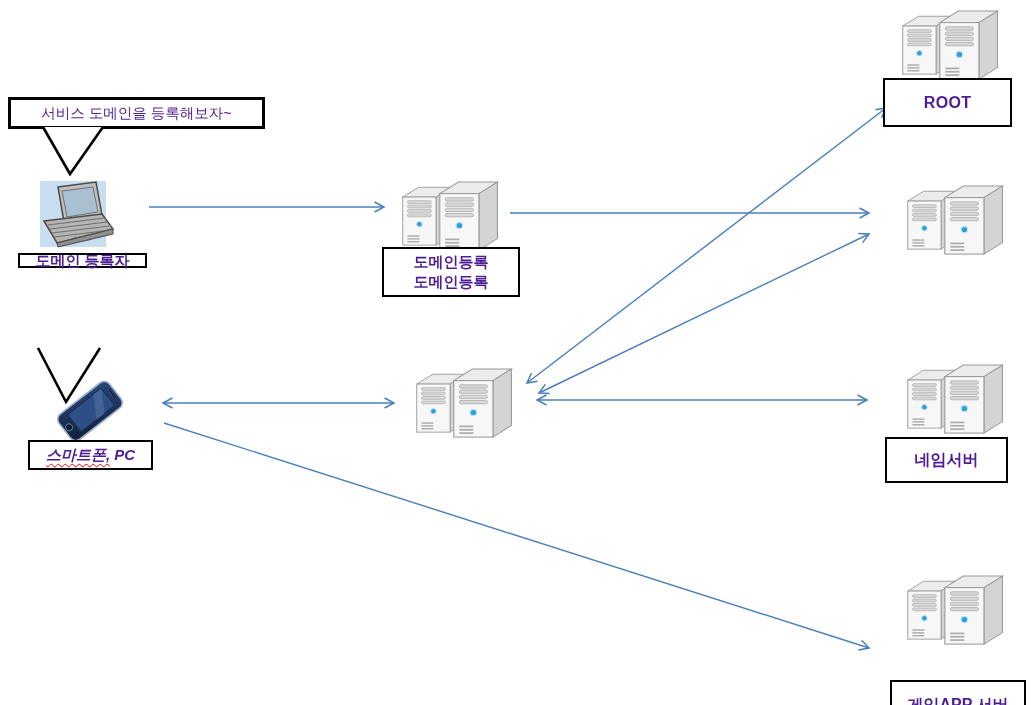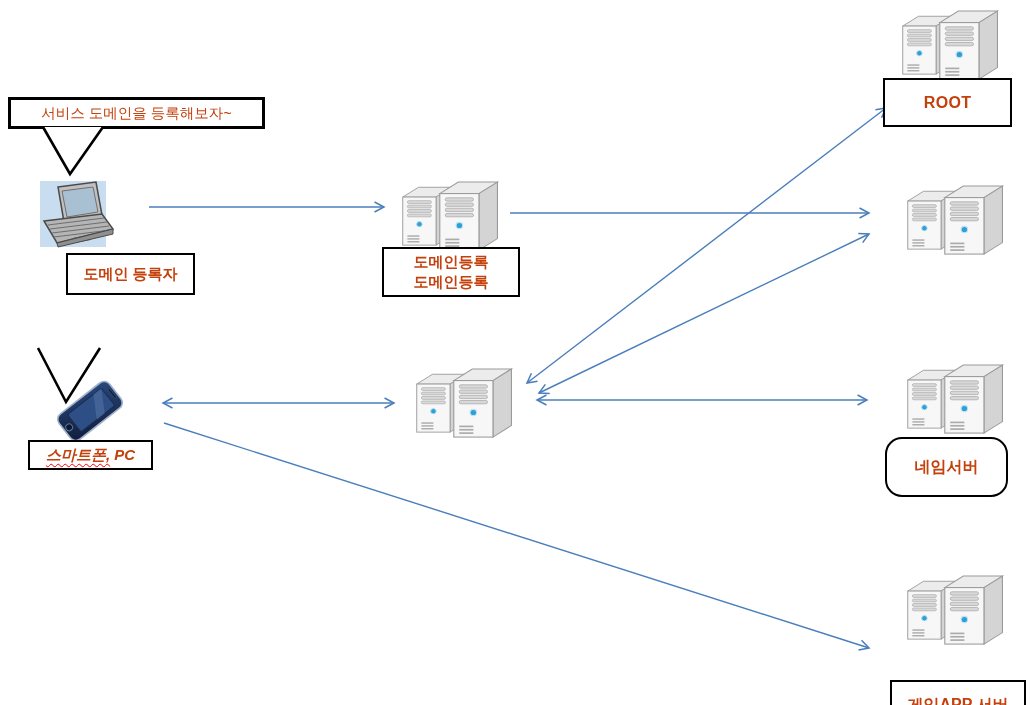--- a/index.html
+++ b/index.html
@@ -1,18 +1,18 @@
 <!DOCTYPE html>
 <html style="--arrow: #4a7ebb; --box-border: #000000; --box-fill: #ffffff; --laptop-bg: #c9ddf0; --laptop-screen: #a9bfd2; --phone-body-dark: #0f1c38; --phone-body-light: #2a4a80; --phone-screen: #2e4f86; --server-led: #2f9fd8; --spellcheck-underline: #ff0000;"><head>
 <meta charset="utf-8">
 <style>
   html,body{margin:0;padding:0;background:#ffffff;}
   #canvas{
     position:relative;width:1031px;height:705px;background:#ffffff;overflow:hidden;
-    font-family:"Liberation Sans","DejaVu Sans",sans-serif;color:#c2410c;
+    font-family:"Liberation Sans","DejaVu Sans",sans-serif;color:#4c1d95;
   }
   #arrow-layer{position:absolute;left:0;top:0;width:1031px;height:705px;z-index:1;}
   #arrow-layer line{stroke:var(--arrow,#4a7ebb);stroke-width:1.4;}
   #arrow-layer marker path{stroke:var(--arrow,#4a7ebb);fill:none;}
   .box{
     position:absolute;border:2px solid var(--box-border,#000);background:var(--box-fill,#fff);
     display:flex;flex-direction:column;align-items:center;justify-content:center;
     text-align:center;font-weight:bold;font-size:15px;line-height:20px;
     box-sizing:border-box;z-index:3;
   }
@@ -84,21 +84,21 @@
   <svg class="icon" style="left:36px;top:176px;" width="82" height="76" viewBox="0 0 82 76" xmlns="http://www.w3.org/2000/svg">
     <rect x="4" y="5" width="66" height="66" fill="#c9ddf0"></rect>
     <path d="M22,11 L60,6 L66,39 L28,46 Z" fill="#c0c0c0" stroke="#4a4a4a" stroke-width="1.5"></path>
     <path d="M26,15 L57,11 L62,36 L31,41 Z" fill="#a9bfd2" stroke="#707070" stroke-width="1"></path>
     <path d="M8,45 L66,38 L77,53 L21,67 Z" fill="#b5b5b5" stroke="#4a4a4a" stroke-width="1.5"></path>
     <path d="M12,49 L68,42 M14,53 L71,46 M16,57 L73,50 M18,61 L75,54" stroke="#6e6e6e" stroke-width="1"></path>
     <path d="M38,62 L52,60 L55,63.5 L41,66 Z" fill="#9a9a9a" stroke="#5e5e5e" stroke-width="0.8"></path>
     <path d="M21,67 L77,53 L77,58 L22,71 Z" fill="#8f8f8f" stroke="#4a4a4a" stroke-width="1"></path>
   </svg>
 
-  <div class="box" style="left:18px;top:253px;width:129px;height:42px;margin-left:48px;">
+  <div class="box" style="left:18px;top:253px;width:129px;height:15px;">
     <span>도메인 등록자</span>
   </div>
 
   <svg class="tail" style="left:28px;top:347px;" width="82" height="60" xmlns="http://www.w3.org/2000/svg">
     <path d="M10,1 L38,55 L72,1" fill="#ffffff" stroke="#000000" stroke-width="2.6"></path>
   </svg>
 
   <svg class="icon" style="left:48px;top:376px;" width="84" height="70" viewBox="0 0 84 70" xmlns="http://www.w3.org/2000/svg">
     <g transform="translate(42,35) rotate(52)">
       <rect x="-16" y="-32" width="32" height="64" rx="7" fill="url(#phoneGrad)" stroke="#9fb0c8" stroke-width="1.6"></rect>
@@ -133,21 +133,21 @@
     <use href="#srv-pair"></use>
   </svg>
 
   <svg class="icon" style="left:412px;top:367px;" width="104" height="72" viewBox="0 0 100 72" preserveAspectRatio="none" xmlns="http://www.w3.org/2000/svg">
     <use href="#srv-pair"></use>
   </svg>
 
   <svg class="icon" style="left:903px;top:363px;" width="104" height="72" viewBox="0 0 100 72" preserveAspectRatio="none" xmlns="http://www.w3.org/2000/svg">
     <use href="#srv-pair"></use>
   </svg>
-  <div class="box" style="left:885px;top:437px;width:123px;height:60px;font-size:16px;border-radius:17px;">
+  <div class="box" style="left:885px;top:437px;width:123px;height:46px;font-size:16px;">
     <span>네임서버</span>
   </div>
 
   <svg class="icon" style="left:903px;top:574px;" width="104" height="72" viewBox="0 0 100 72" preserveAspectRatio="none" xmlns="http://www.w3.org/2000/svg">
     <use href="#srv-pair"></use>
   </svg>
   <div class="box" style="left:890px;top:680px;width:136px;height:49px;font-size:16px;">
     <span>게임APP 서버</span>
   </div>
 

